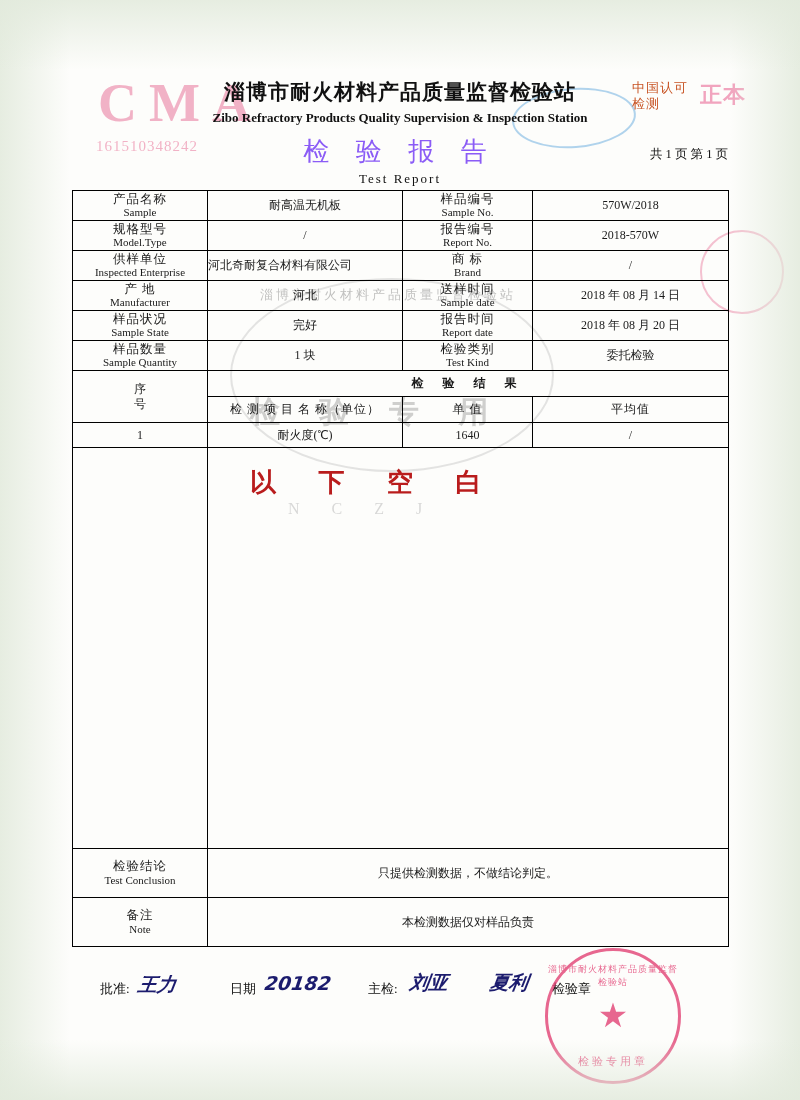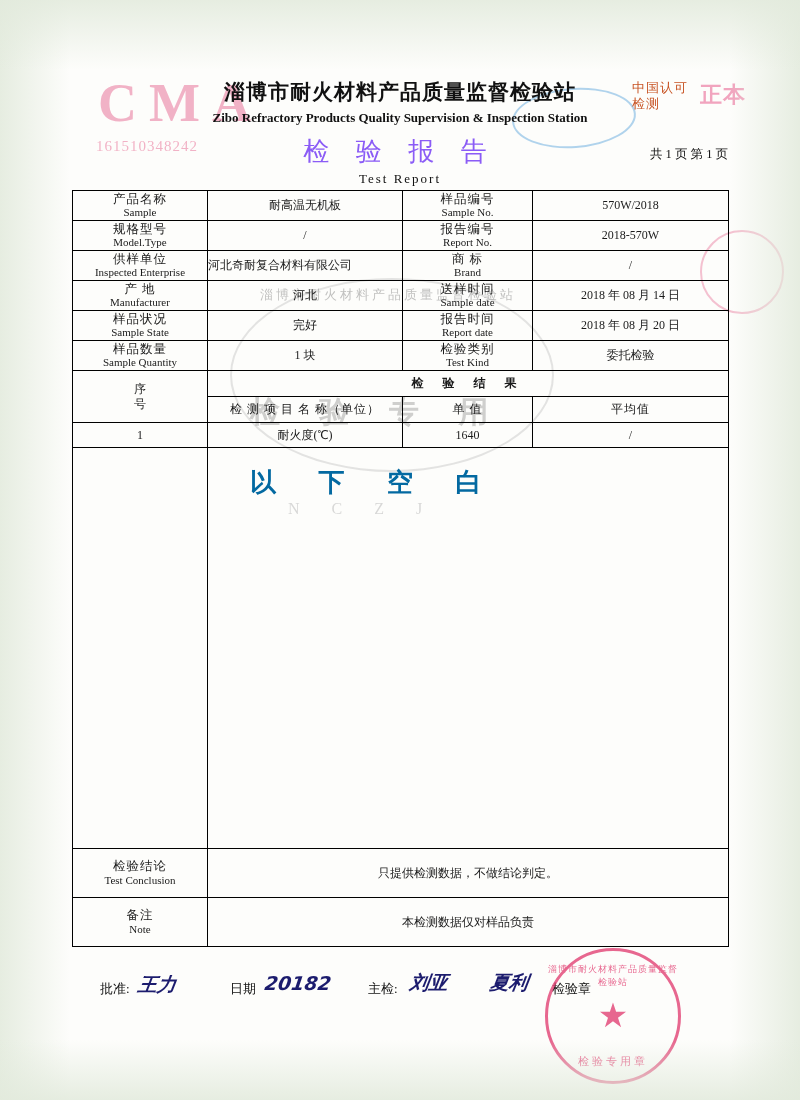--- a/index.html
+++ b/index.html
@@ -128,21 +128,21 @@
   }
 
   
   #blank-note {
     position: absolute;
     left: 250px;
     top: 465px;
     font-size: 26px;
     font-weight: bold;
     letter-spacing: 18px;
-    color: #0369a1;
+    color: #b91c1c;
   }
 
   
   #sign-row {
     position: absolute;
     left: 100px;
     top: 980px;
     width: 620px;
     font-size: 13px;
     color: #111;

